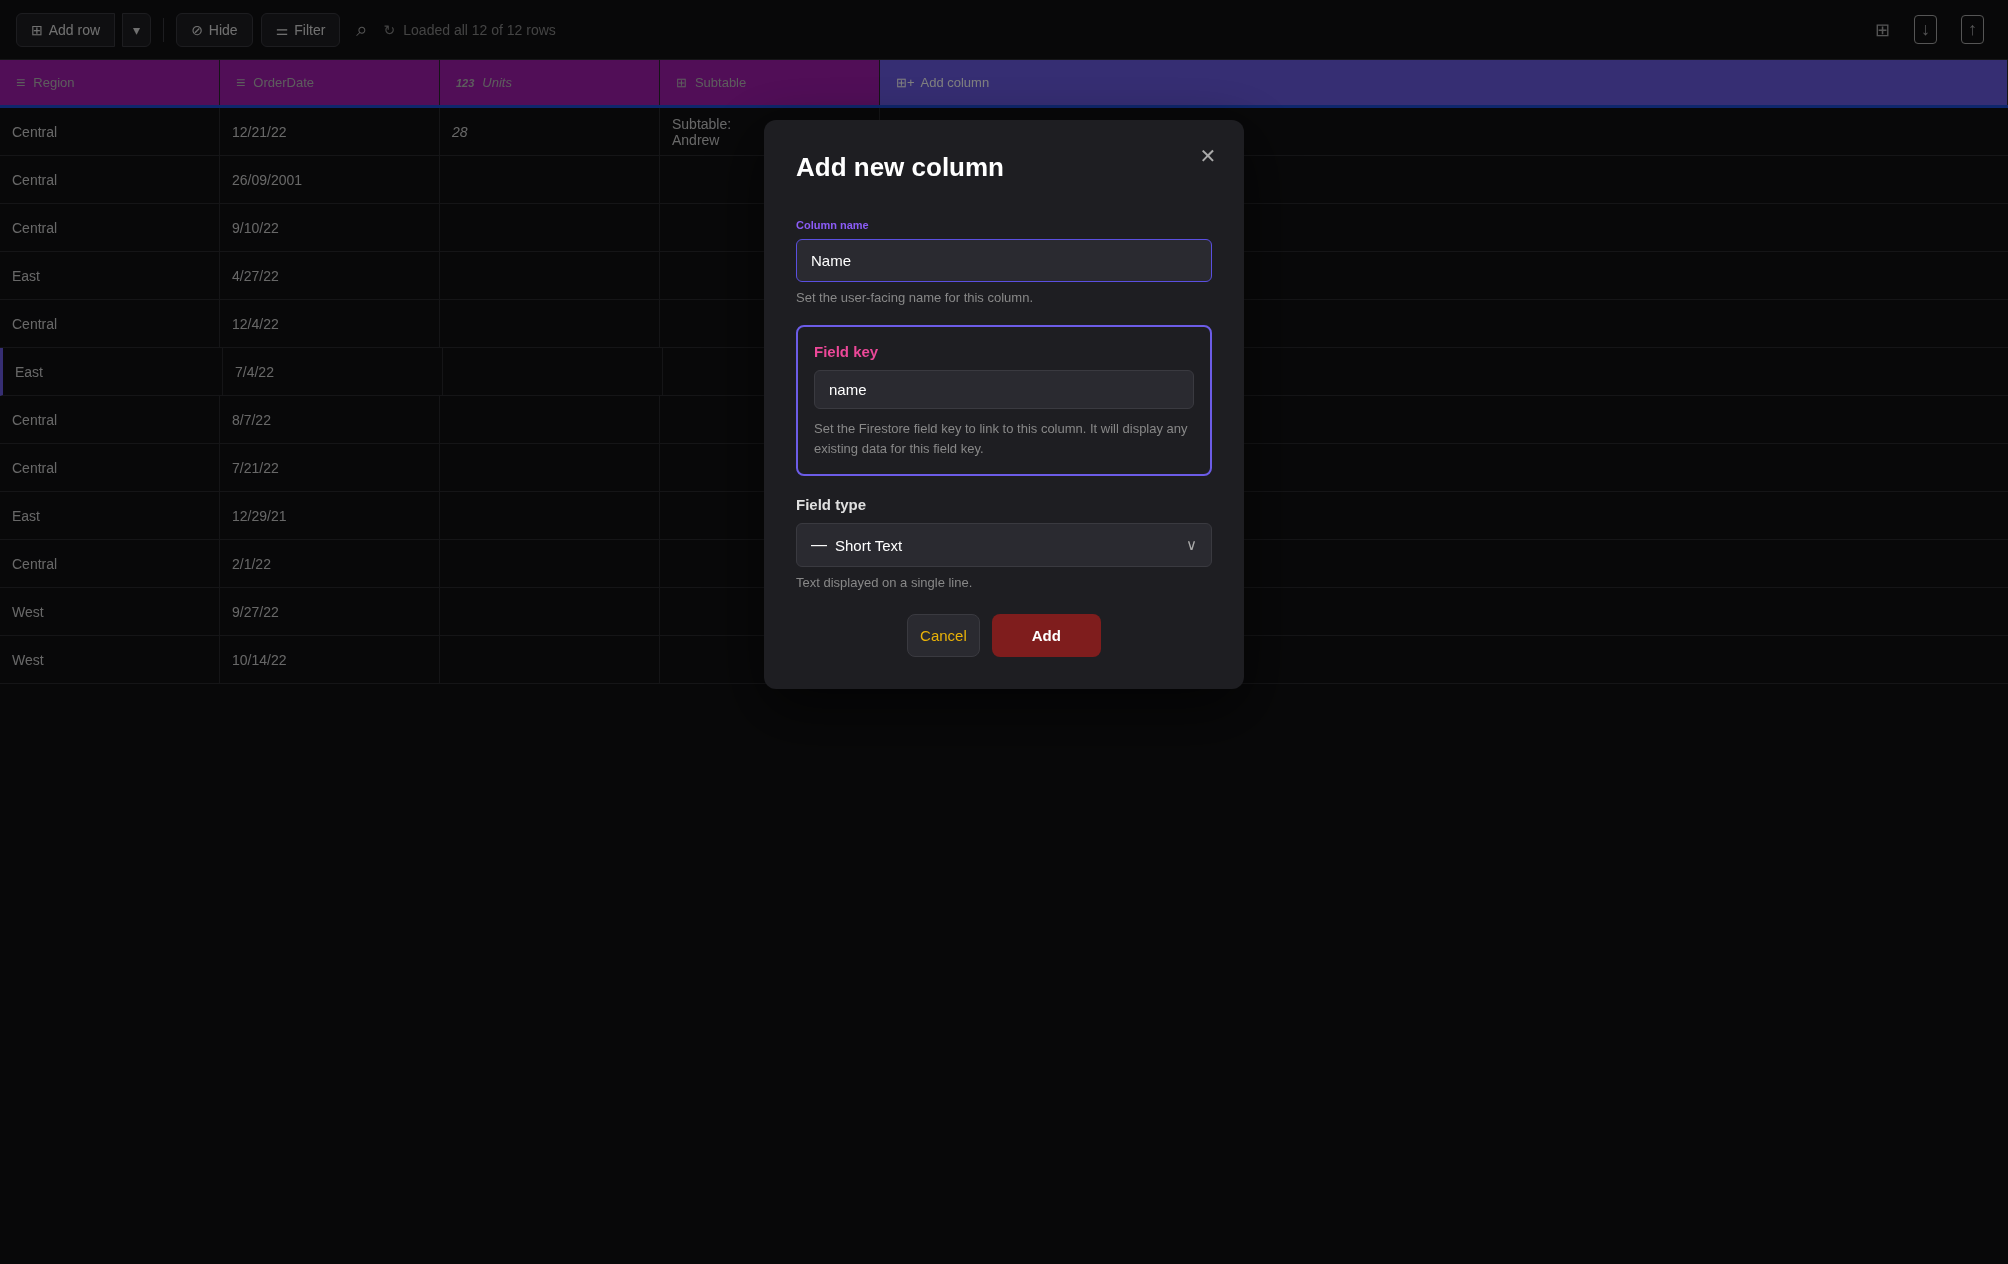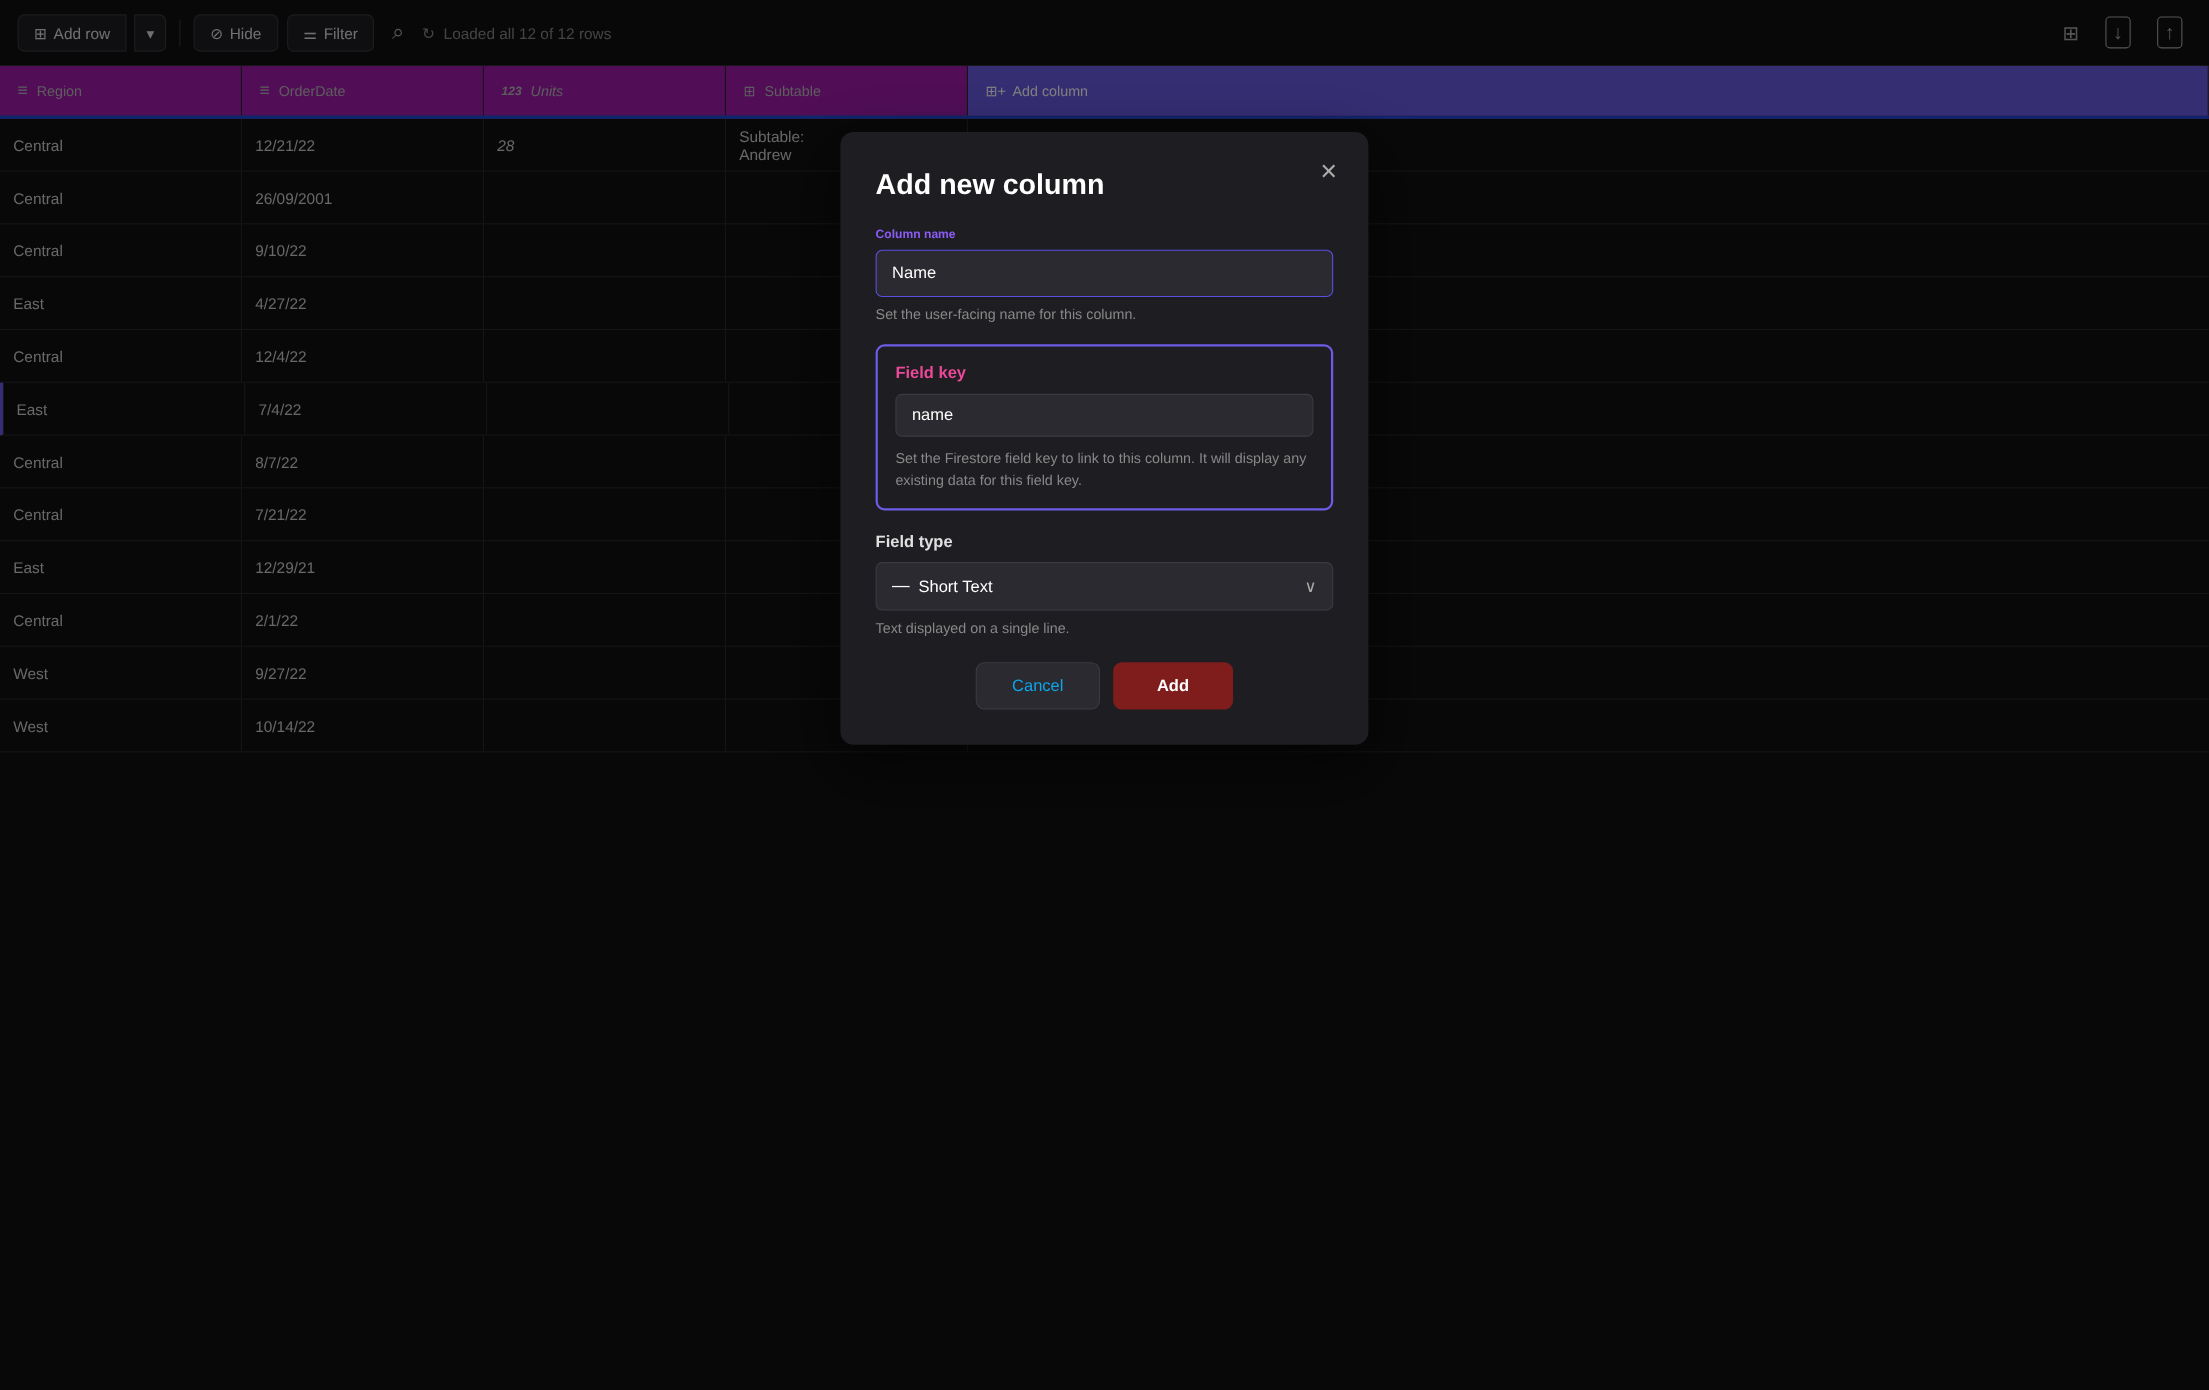--- a/index.html
+++ b/index.html
@@ -177,21 +177,21 @@
       border-radius: 12px;
       width: 480px;
       padding: 32px;
       position: relative;
       box-shadow: 0 20px 60px rgba(0,0,0,0.6);
     }
     .modal-title {
       font-size: 26px;
       font-weight: 700;
       color: #ffffff;
-      margin-bottom: 24px;
+      margin-bottom: 36px;
     }
     .modal-close {
       position: absolute;
       top: 20px;
       right: 20px;
       background: none;
       border: none;
       color: #aaa;
       font-size: 20px;
       cursor: pointer;
@@ -290,22 +290,22 @@
     }
 
     .modal-actions {
       display: flex;
       gap: 12px;
       justify-content: center;
     }
     .btn-cancel {
       background: #2a2a30;
       border: 1px solid #3a3a40;
-      color: #0ea5e9;
-      padding: 12px 32px;
+      color: #eab308;
+      padding: 12px 12px;
       border-radius: 8px;
       font-size: 15px;
       cursor: pointer;
       text-align: center;
     }
     .btn-add {
       background: #7f1d1d;
       border: none;
       color: #fff;
       padding: 12px 40px;

